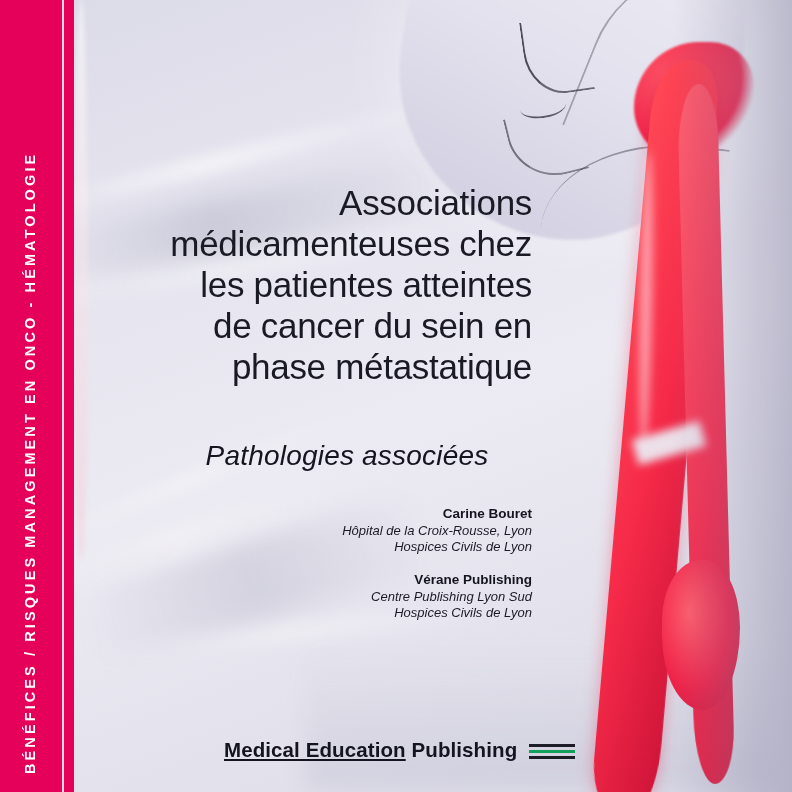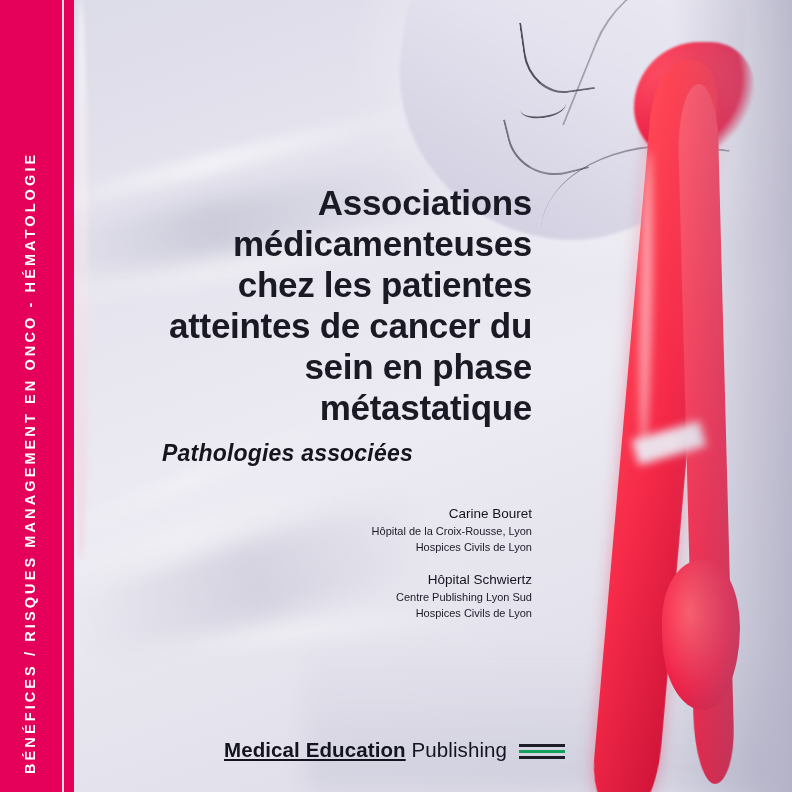--- a/index.html
+++ b/index.html
@@ -230,71 +230,72 @@
   }
   .title {
     position: absolute;
     left: 88px;
     top: 182px;
     width: 370px;
     text-align: right;
     color: #1a1a24;
     font-size: 35px;
     line-height: 41px;
-    font-weight: bold;
+    font-weight: normal;
     letter-spacing: -0.3px;
   }
   .subtitle {
     position: absolute;
     left: 88px;
     top: 440px;
     width: 370px;
-    text-align: left;
+    text-align: center;
     color: #15151f;
-    font-size: 23px;
+    font-size: 28px;
     font-style: italic;
-    font-weight: bold;
+    font-weight: normal;
     letter-spacing: .2px;
   }
   .authors {
     position: absolute;
     left: 88px;
     top: 505px;
     width: 370px;
     text-align: right;
   }
   .author-block { margin-bottom: 16px; }
   .author-name {
     color: #14141e;
     font-size: 13.5px;
-    font-weight: normal;
+    font-weight: bold;
     line-height: 18px;
   }
   .author-aff {
     color: #1b1b26;
-    font-size: 11px;
+    font-size: 13px;
+    font-style: italic;
     line-height: 16px;
   }
 
   
   .publisher {
     position: absolute;
     left: 150px;
     top: 738px;
     display: flex;
     align-items: center;
     gap: 12px;
   }
   .pub-name {
     font-size: 20.5px;
     color: #141420;
     letter-spacing: .1px;
   }
   .pub-name b { font-weight: bold; text-decoration: underline; }
-  .pub-name span.light { font-weight: normal; }
+  .pub-name span.light { font-weight: bold; }
   .pub-mark {
     display: flex;
     flex-direction: column;
     gap: 3px;
     margin-top: 2px;
   }
   .pub-mark i {
     display: block;
     width: 46px;
     height: 3px;
@@ -343,21 +344,21 @@
     <div class="title">Associations médicamenteuses chez les patientes atteintes de cancer du sein en phase métastatique</div>
     <div class="subtitle">Pathologies associées</div>
 
     <div class="authors">
       <div class="author-block">
         <div class="author-name">Carine Bouret</div>
         <div class="author-aff">Hôpital de la Croix-Rousse, Lyon</div>
         <div class="author-aff">Hospices Civils de Lyon</div>
       </div>
       <div class="author-block">
-        <div class="author-name">Hôpital Schwiertz</div>
+        <div class="author-name">Vérane Publishing</div>
         <div class="author-aff">Centre Publishing Lyon Sud</div>
         <div class="author-aff">Hospices Civils de Lyon</div>
       </div>
     </div>
 
     <div class="publisher">
       <div class="pub-name">
         <b>Medical Education</b><span class="light"> Publishing</span>
       </div>
       <div class="pub-mark">

